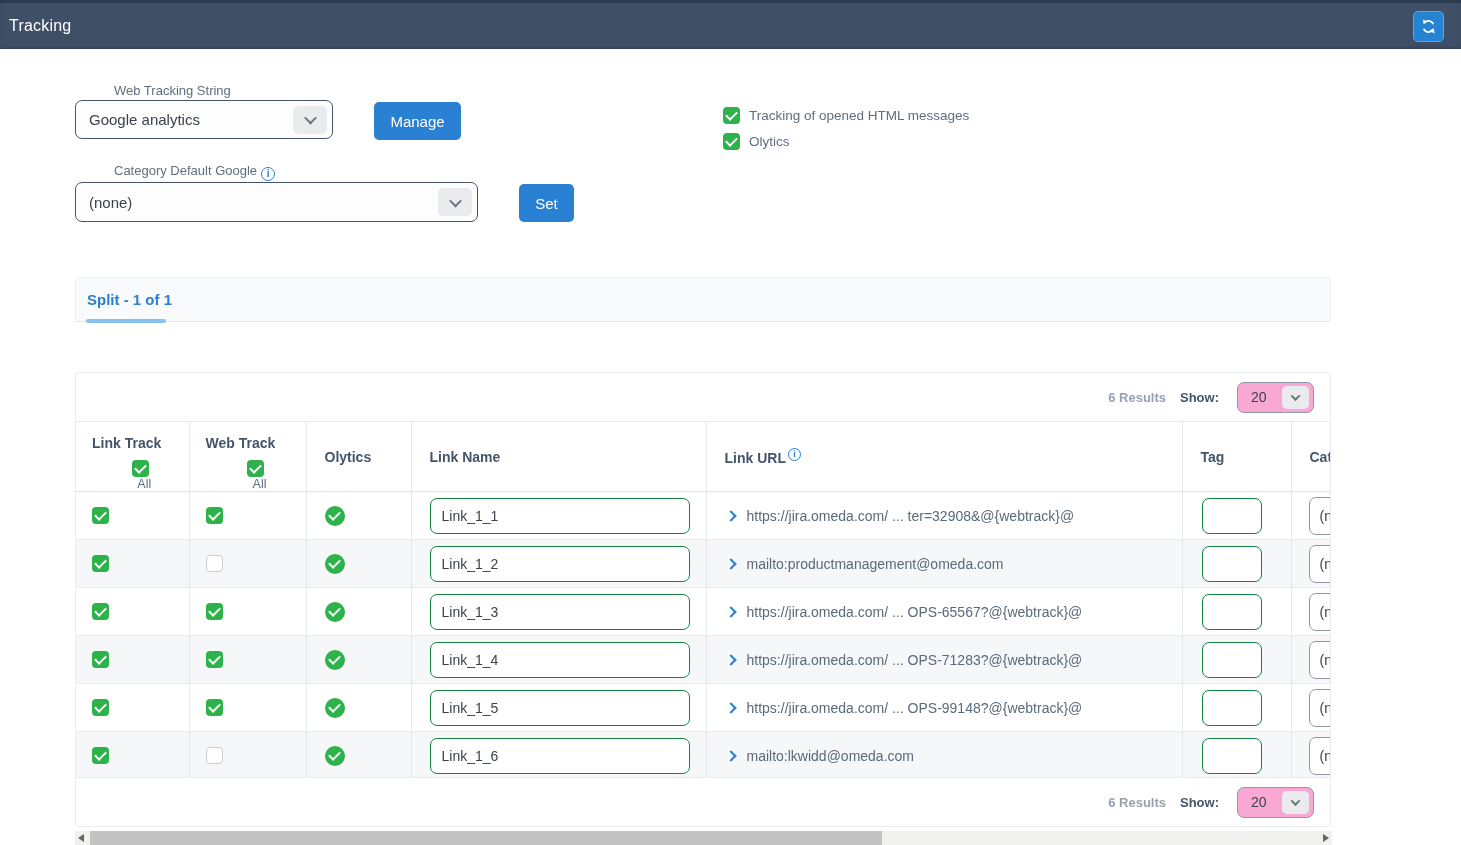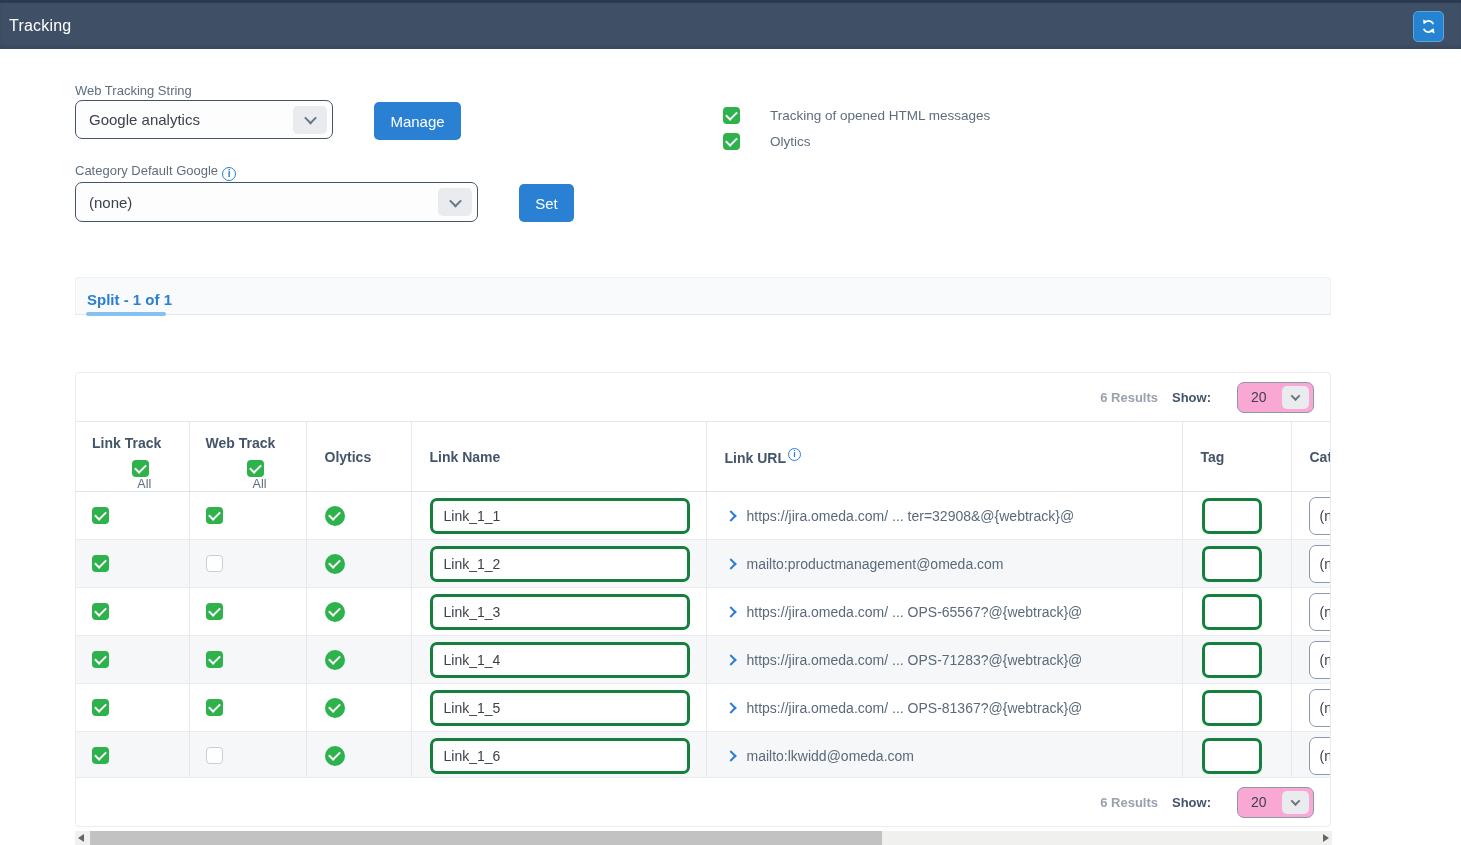--- a/index.html
+++ b/index.html
@@ -20,21 +20,21 @@
     padding:0 17px 0 9px;
     box-shadow:inset 0 -4px 6px -4px rgba(0,0,0,.25);
   }
   .app-title { color:#ffffff; font-size:16px; font-weight:500; letter-spacing:.2px; }
   .refresh-btn {
     width:31px; height:31px; background:#2583d2; border:1px solid #5ea6e2;
     border-radius:5px; display:flex; align-items:center; justify-content:center; cursor:pointer;
   }
 
   
-  .field-label { position:absolute; font-size:13px; color:#5f6e7e; }
+  .field-label { position:absolute; font-size:13px; color:#5f6e7e;margin-left:39px; }
   .lbl-web { left:75px; top:83px; }
   .lbl-cat { left:75px; top:163px; }
 
   .select {
     position:absolute; background:#fdfdfe; border:1.5px solid #44546a; border-radius:7px;
     display:flex; align-items:center; justify-content:space-between;
     padding:0 5px 0 13px; font-size:15px; color:#3b424c; cursor:pointer;
   }
   .select-web { left:75px; top:100px; width:258px; height:39px;text-align:center; }
   .select-cat { left:75px; top:182px; width:403px; height:40px; }
@@ -65,26 +65,26 @@
     display:flex; align-items:center; justify-content:center; cursor:pointer;
   }
   .cb.checked { background:#2db24c; }
   .cb.checked::after {
     content:""; width:5px; height:9px; margin-top:-2px;
     border-right:2px solid #fff; border-bottom:2px solid #fff; transform:rotate(45deg);
   }
   .cb.unchecked { background:#fff; border:1px solid #c4cfd9; }
 
   .toggles { position:absolute; left:723px; top:102px; }
-  .toggle-row { display:flex; align-items:center; height:26px;gap:21px; }
+  .toggle-row { display:flex; align-items:center; height:26px; }
   .toggle-row .t-label { font-size:13.5px; color:#5f6e7e; margin-left:9px; }
 
   
   .tabstrip {
-    position:absolute; left:75px; top:277px; width:1256px; height:38px;
+    position:absolute; left:75px; top:277px; width:1256px; height:45px;
     background:#f8fafb; border:1px solid #eef1f4; border-bottom:1px solid #e3e8ed;
     border-radius:3px 3px 0 0;
   }
   .tab-item {
     position:absolute; left:11px; top:13px; font-size:15px; font-weight:700; color:#2a7fd0; cursor:pointer;
   }
   .tab-underline {
     position:absolute; left:10px; bottom:-2px; width:80px; height:4px;
     background:#85c2ef; border-radius:2px;
   }
@@ -94,21 +94,21 @@
     position:absolute; left:75px; top:372px; width:1256px; height:455px;
     background:#fff; border:1px solid #e9edf0; border-radius:4px;
     display:flex; flex-direction:column; overflow:hidden;
   }
   .toolbar {
     height:48px; flex:none; display:flex; align-items:center; justify-content:flex-end;
     padding-right:16px;
   }
   .toolbar.bottom { height:49px; border-top:1px solid #e8ecef; }
   .results { color:#98a2ae; font-weight:700; font-size:13px; }
-  .show-label { color:#44546a; font-weight:700; font-size:13px; margin-left:14px; margin-right:26px; }
+  .show-label { color:#44546a; font-weight:700; font-size:13px; margin-left:14px; margin-right:18px; }
   .select-mini {
     background:#f9a8d4; border:1px solid #8d99a8; border-radius:7px;
     width:77px; height:31px; display:flex; align-items:center; justify-content:space-between;
     padding:0 4px 0 13px; font-size:14px; color:#3b424c; cursor:pointer;
   }
   .select-mini .chev-box { width:27px; height:23px; }
   .select-mini .chev-down { width:7px; height:7px; }
 
   .table-wrap { flex:1; overflow:hidden; }
   table { border-collapse:collapse; table-layout:fixed; width:1395px; }
@@ -128,21 +128,21 @@
   td.oly-cell { padding-left:18px; }
   .oly-badge {
     width:20px; height:20px; border-radius:50%; background:#2db24c;
     display:inline-flex; align-items:center; justify-content:center;
   }
   .oly-badge::after {
     content:""; width:5px; height:9px; margin-top:-2px;
     border-right:2px solid #fff; border-bottom:2px solid #fff; transform:rotate(45deg);
   }
   .text-input {
-    border:3px solid #15803d; border-radius:7px; height:36px; font-size:14px; color:#3b424c;
+    border:1px solid #15803d; border-radius:7px; height:36px; font-size:14px; color:#3b424c;
     padding:0 11px; font-family:inherit; background:#fff;
   }
   .name-input { width:260px; margin-left:2px; }
   .tag-input { width:60px; margin-left:3px; }
   td.url-cell { padding-left:20px; }
   .url-flex { display:flex; align-items:center; }
   .chev-right {
     width:8px; height:8px; border-right:2.5px solid #2a7fd0; border-top:2.5px solid #2a7fd0;
     transform:rotate(45deg); flex:none; cursor:pointer;
   }
@@ -366,21 +366,21 @@
               <span class="cb checked"></span>
             </td>
             <td class="cb-cell">
               <span class="cb checked"></span>
             </td>
             <td class="oly-cell"><span class="oly-badge"></span></td>
             <td class="name-cell"><input class="text-input name-input" value="Link_1_5" style=""></td>
             <td class="url-cell">
               <div class="url-flex">
                 <span class="chev-right"></span>
-                <span class="url-text">https://jira.omeda.com/ ... OPS-81367?@{webtrack}@</span>
+                <span class="url-text">https://jira.omeda.com/ ... OPS-99148?@{webtrack}@</span>
               </div>
             </td>
             <td class="tag-cell"><input class="text-input tag-input" style=""></td>
             <td class="cat-cell">
               <div class="cat-select">
                 <span>(none)</span>
               </div>
             </td>
           </tr>
           <tr class="striped">

